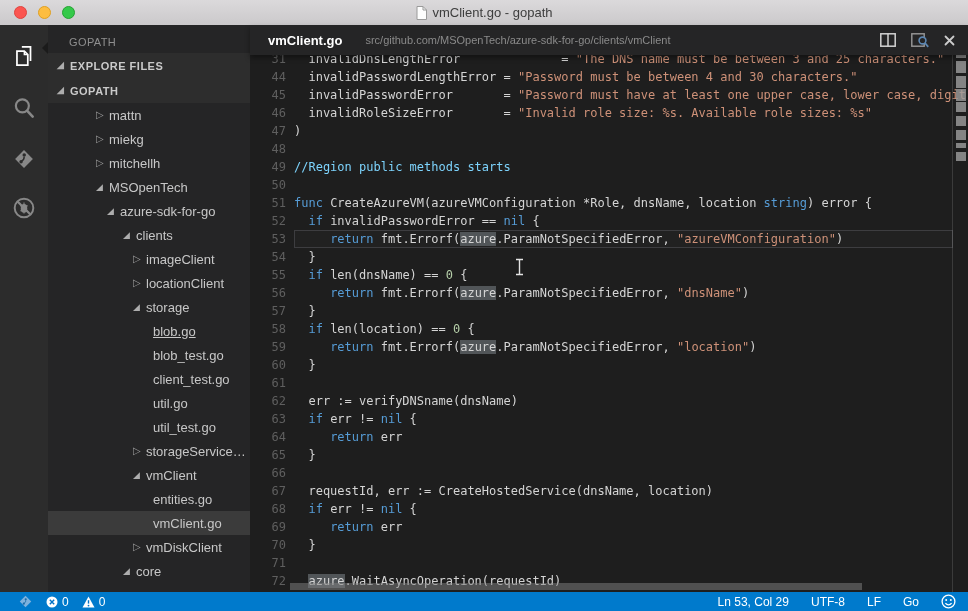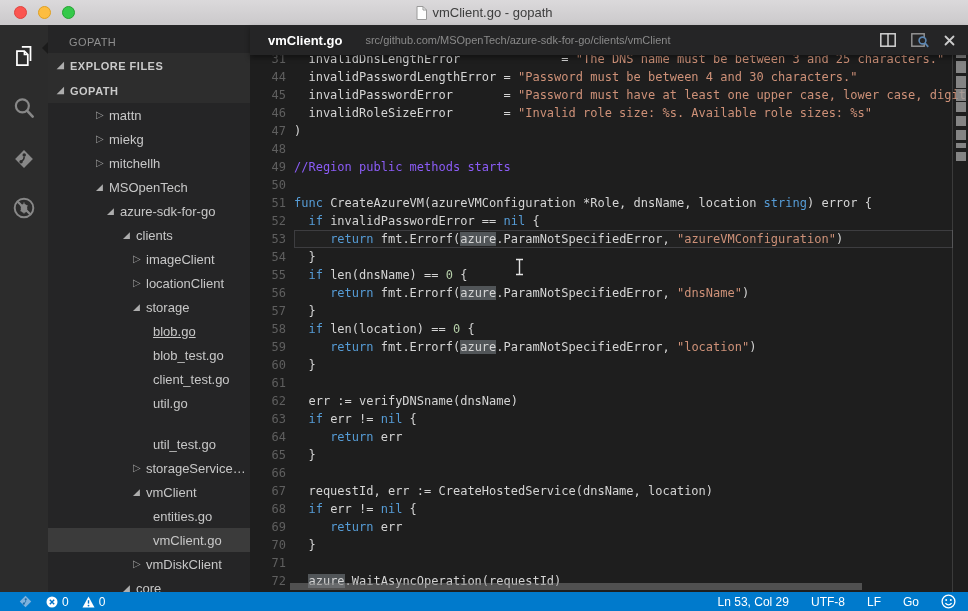--- a/index.html
+++ b/index.html
@@ -41,21 +41,21 @@
 
   .editor{flex:1;position:relative;overflow:hidden;background:#1e1e1e;font-family:"DejaVu Sans Mono",monospace;font-size:12px;line-height:18px}
   #gutter{position:absolute;top:-5px;left:0;width:36px;text-align:right;color:#5f5f5f}
   .g{height:18px}
   #code{position:absolute;top:-5px;left:44px;right:15px}
   .cl{height:18px;white-space:pre}
   .cl.current{outline:1px solid #3d3d40;outline-offset:-1px;background:rgba(255,255,255,.015)}
   .tk-p{color:#d4d4d4}
   .tk-k{color:#569cd6}
   .tk-s{color:#ce9178}
-  .tk-c{color:#8b5cf6}
+  .tk-c{color:#7dd3fc}
   .tk-n{color:#b5cea8}
   .tk-w{color:#d4d4d4;background:#515558}
   .overview{position:absolute;top:0;right:0;width:15px;height:100%;border-left:1px solid rgba(255,255,255,.13)}
   .ovm{position:absolute;left:3px;width:10px;background:#9d9d9d;opacity:.8}
   .hscroll{position:absolute;left:0;right:15px;bottom:2px;height:7px}
   .hthumb{position:absolute;left:40px;width:572px;height:7px;background:rgba(130,130,130,.5)}
   .ibeam{position:absolute;left:264px;top:203px}
 
   
   .statusbar{height:19px;background:#007acc;color:#ffffff;display:flex;align-items:center;font-size:12px;padding:0 12px 0 18px;flex:none}
@@ -176,21 +176,21 @@
             <span class="tree-label">blob_test.go</span>
           </div>
           <div class="tree-row" style="padding-left: 92px;">
             <span class="twistie none"></span>
             <span class="tree-label">client_test.go</span>
           </div>
           <div class="tree-row" style="padding-left: 92px;">
             <span class="twistie none"></span>
             <span class="tree-label">util.go</span>
           </div>
-          <div class="tree-row" style="padding-left: 92px; margin-top: 17px;">
+          <div class="tree-row" style="padding-left: 92px;">
             <span class="twistie none"></span>
             <span class="tree-label">util_test.go</span>
           </div>
           <div class="tree-row" style="padding-left: 85px;">
             <span class="twistie collapsed">▷</span>
             <span class="tree-label">storageServiceCl…</span>
           </div>
           <div class="tree-row" style="padding-left: 85px;">
             <span class="twistie expanded">◢</span>
             <span class="tree-label">vmClient</span>

